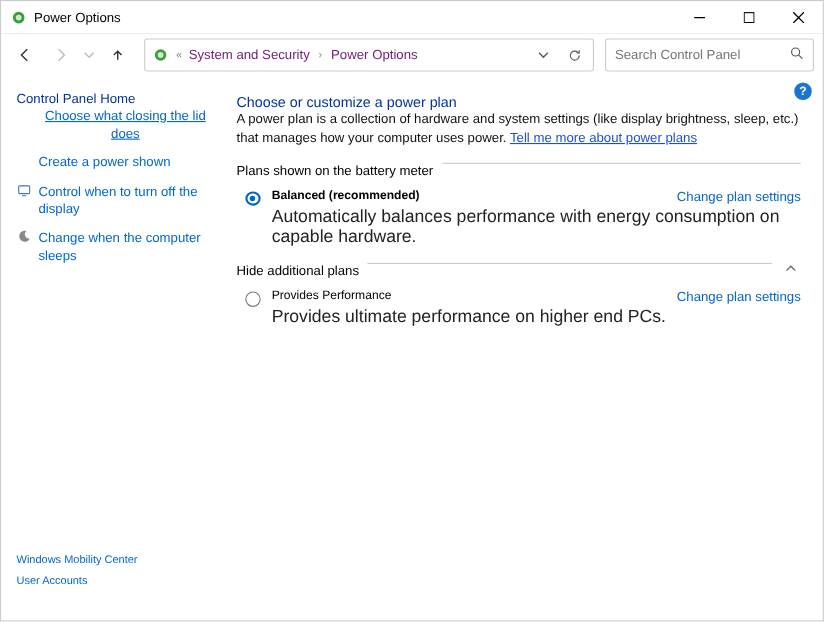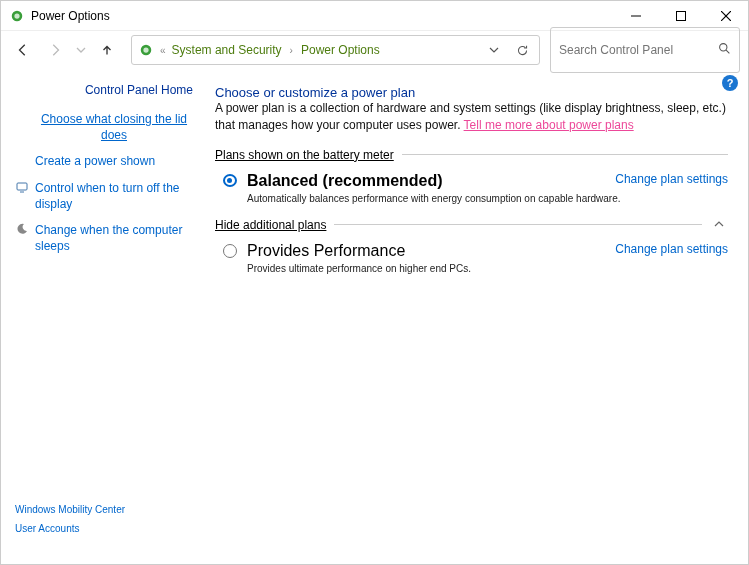--- a/index.html
+++ b/index.html
@@ -54,26 +54,26 @@
     height: 30px;
     border:1px solid #ccc;
     border-radius:3px;
     display:flex;
     align-items:center;
     padding:0 6px;
     margin-left:6px;
     gap:6px;
   }
   .address .small-icon { width:16px; height:16px; display:flex;align-items:center;justify-content:center; }
-  .crumb { font-size:12px; color:#4d7c0f; }
+  .crumb { font-size:12px; color:#701a75; }
   .crumb-sep { color:#888; font-size:10px; margin:0 2px; }
   .address-spacer { flex:1; }
   .addr-btn { width:22px; display:flex;align-items:center;justify-content:center; color:#555; font-size:11px;}
   .searchbox {
-    width:190px; height:46px;
+    width:190px; height:30px;
     border:1px solid #ccc; border-radius:3px;
     margin-left:6px;
     display:flex; align-items:center;
     padding:0 8px;
   }
   .searchbox input {
     border:none; outline:none; flex:1;
     font-family:inherit; font-size:12px;
     color:#666;
     background:transparent;
@@ -86,22 +86,20 @@
     position:relative;
   }
   .sidebar {
     width: 200px;
     padding: 14px 8px 8px 14px;
     display:flex; flex-direction:column;
   }
   .sidebar .home {
     color: #003399;
     font-size:12px;
-    margin-bottom:14px;
-    text-align:right;
   }
   .sidelink {
     display:flex;
     align-items:flex-start;
     gap:6px;
     margin-bottom:10px;
     cursor:pointer;
   }
   .sidelink .icon-slot { width:14px; height:14px; flex:0 0 14px; display:flex;align-items:center;justify-content:center;}
   .sidelink .txt { color:#0066cc; font-size:12px; line-height:1.35; }
@@ -125,25 +123,24 @@
     color:#fff; font-size:11px; font-weight:bold;
     display:flex;align-items:center;justify-content:center;
   }
   .main h1 {
     color:#003399;
     font-weight:400;
     font-size:13px;
     margin-bottom:0;
   }
   .desc { font-size:12px; line-height:1.4; margin-bottom:14px; color:#111;}
-  .desc a { color:#ec4899; text-decoration:underline; cursor:pointer;margin-top:36px;}
+  .desc a { color:#1d4ed8; text-decoration:underline; cursor:pointer;margin-top:36px;}
   .group-header {
-    display:flex; align-items:center; gap:8px;
+    display:flex; gap:8px;
     margin-bottom:8px;
-    text-decoration:underline;
   }
   .group-header .label { font-size:12px; color:#000; white-space:nowrap;}
   .group-header .rule { flex:1; height:1px; background:#ccc; }
   .group-header .chev { color:#666; font-size:11px; padding:0 4px;}
   .plan {
     display:flex; align-items:flex-start;
     padding:2px 0 4px 8px;
   }
   .radio {
     width:14px; height:14px; border-radius:50%;
@@ -151,23 +148,23 @@
     margin-right:10px; margin-top:2px;
     position:relative;
     flex:0 0 14px;
   }
   .radio.selected { border:2px solid #0066cc; width:13px; height:13px;}
   .radio.selected::after {
     content:""; position:absolute; left:2px; top:2px;
     width:5px; height:5px; border-radius:50%; background:#0066cc;
   }
   .plan-body { flex:1; }
-  .plan-title { font-size:16px; }
+  .plan-title { font-size:11px; }
   .plan-title.bold { font-weight:600; }
-  .plan-desc { font-size:10px; color:#222; margin-top:3px; margin-bottom:10px;}
+  .plan-desc { font-size:16px; color:#222; margin-top:3px; margin-bottom:10px;}
   .change-link {
     color:#0066cc; font-size:12px;
     margin-left:auto;
     cursor:pointer;
     white-space:nowrap;
     padding-left:20px;
   }
   .plan-row { display:flex; align-items:flex-start; }
 </style>
 </head>

